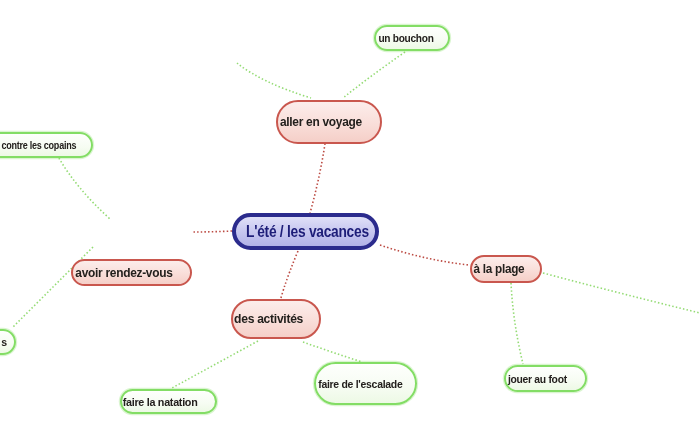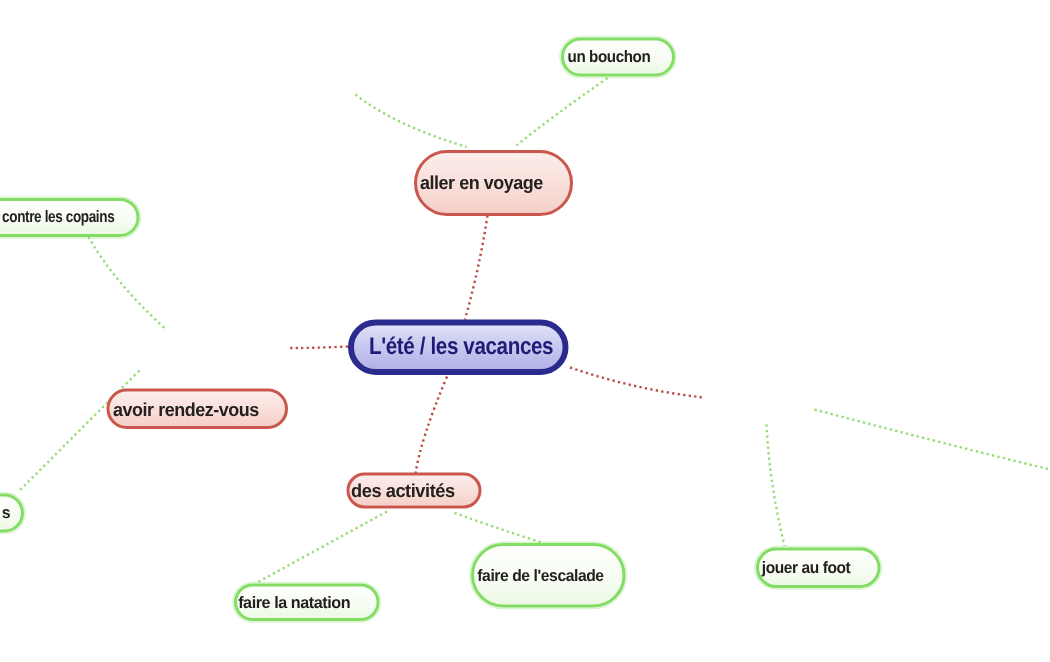--- a/index.html
+++ b/index.html
@@ -91,30 +91,33 @@
   </div>
 
   <div class="node leaf clip-left" style="left:-47px; top:132px; width:140px; height:26px; padding-right:15px;">
     <span class="lbl" style="transform:scaleX(0.82)">contre les copains</span>
   </div>
 
   <div class="node leaf clip-left" style="left:-90px; top:329px; width:106px; height:26px; padding-right:7px;">
     <span class="lbl">s</span>
   </div>
 
-  <div class="node branch" style="left:231px; top:315px; width:90px; height:24px;">
+  <div class="node branch" style="left:231px; top:299px; width:90px; height:40px;">
     <span class="lbl" style="transform:scaleX(0.97)">des activités</span>
   </div>
 
-  <div class="node leaf" style="left:120px; top:389px; width:97px; height:25px;margin-left:36px;">
+  <div class="node leaf" style="left:120px; top:389px; width:97px; height:25px;">
     <span class="lbl" style="transform:scaleX(0.98)">faire la natation</span>
   </div>
 
   <div class="node leaf" style="left:314px; top:362px; width:103px; height:43px;">
     <span class="lbl" style="transform:scaleX(0.95)">faire de l'escalade</span>
   </div>
 
+  <div class="node branch" style="left:470px; top:255px; width:72px; height:28px;">
+    <span class="lbl" style="transform:scaleX(0.94)">à la plage</span>
+  </div>
 
   <div class="node leaf" style="left:504px; top:365px; width:83px; height:27px;">
     <span class="lbl" style="transform:scaleX(0.94)">jouer au foot</span>
   </div>
 
 </div>
 
 </body></html>

